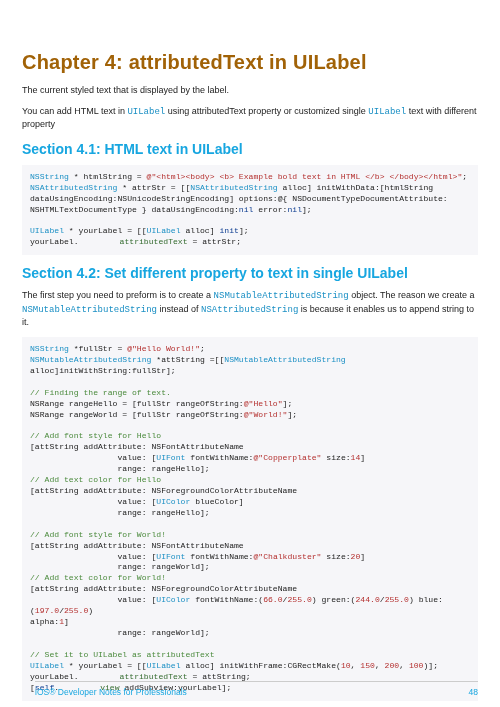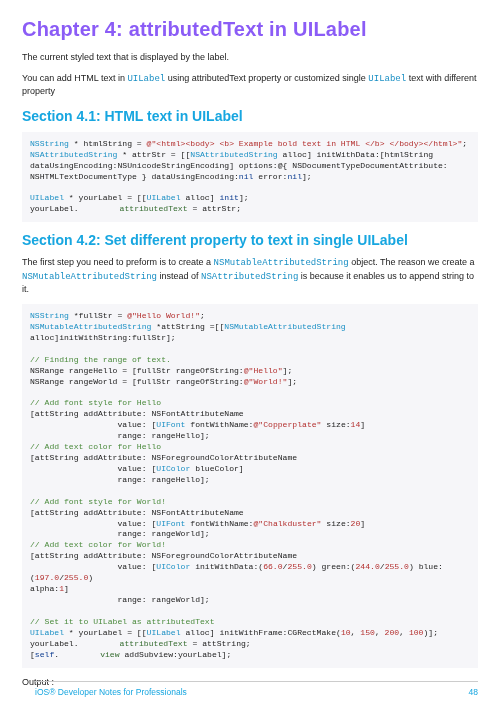--- a/index.html
+++ b/index.html
@@ -7,25 +7,26 @@
     font-family: -apple-system, BlinkMacSystemFont, "Segoe UI", Arial, sans-serif;
     font-size: 10px;
     color: #222;
     background: #fff;
     width: 500px;
     height: 707px;
     position: relative;
     padding: 18px 22px 28px 22px;
   }
   h1.chapter {
-    color: #8b5cf6;
+    color: #a16207;
     font-size: 20px;
     font-weight: 700;
     margin-bottom: 10px;
     letter-spacing: 0.2px;
+    margin-top: 33px;
   }
   h2.section {
     color: #17a6e0;
     font-size: 14px;
     font-weight: 700;
     margin-top: 10px;
     margin-bottom: 8px;
   }
   p.body {
     font-size: 9px;
@@ -110,21 +111,21 @@
 <span>[attString addAttribute: NSForegroundColorAttributeName</span>
 <span>                  value: [</span><span class="t">UIColor</span><span> blueColor]</span>
 <span>                  range: rangeHello];</span>
 
 <span class="c">// Add font style for World!</span>
 <span>[attString addAttribute: NSFontAttributeName</span>
 <span>                  value: [</span><span class="t">UIFont</span><span> fontWithName:</span><span class="s">@"Chalkduster"</span><span> size:</span><span class="n">20</span><span>]</span>
 <span>                  range: rangeWorld];</span>
 <span class="c">// Add text color for World!</span>
 <span>[attString addAttribute: NSForegroundColorAttributeName</span>
-<span>                  value: [</span><span class="t">UIColor</span><span> initWithData:(</span><span class="n">66.0</span><span>/</span><span class="n">255.0</span><span>) green:(</span><span class="n">244.0</span><span>/</span><span class="n">255.0</span><span>) blue:(</span><span class="n">197.0</span><span>/</span><span class="n">255.0</span><span>)</span>
+<span>                  value: [</span><span class="t">UIColor</span><span> fontWithName:(</span><span class="n">66.0</span><span>/</span><span class="n">255.0</span><span>) green:(</span><span class="n">244.0</span><span>/</span><span class="n">255.0</span><span>) blue:(</span><span class="n">197.0</span><span>/</span><span class="n">255.0</span><span>)</span>
 <span>alpha:</span><span class="n">1</span><span>]</span>
 <span>                  range: rangeWorld];</span>
 
 <span class="c">// Set it to UILabel as attributedText</span>
 <span class="t">UILabel</span><span> * yourLabel = [[</span><span class="t">UILabel</span><span> alloc] initWithFrame:CGRectMake(</span><span class="n">10</span><span>, </span><span class="n">150</span><span>, </span><span class="n">200</span><span>, </span><span class="n">100</span><span>)];</span>
 <span>yourLabel.</span><span class="prop">attributedText</span><span> = attString;</span>
 <span>[</span><span class="b">self</span><span>.</span><span class="prop">view</span><span> addSubview:yourLabel];</span></pre>
 
 <p class="body">Output :</p>
 

